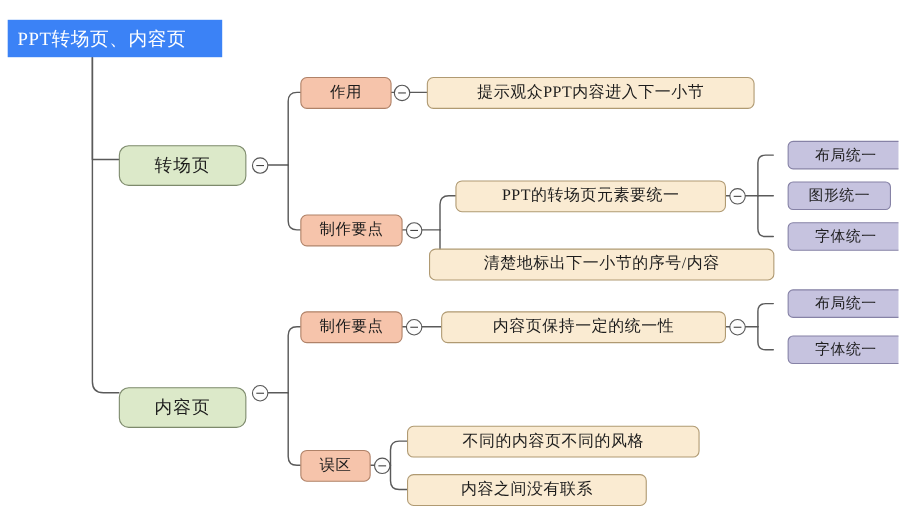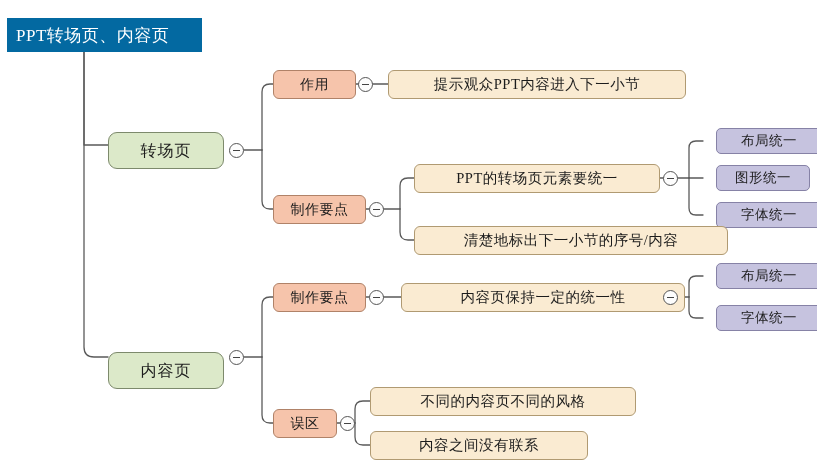--- a/index.html
+++ b/index.html
@@ -31,21 +31,21 @@
     display: flex;
     align-items: center;
     justify-content: center;
     white-space: nowrap;
     border: 1px solid #8a8a8a;
     font-family: "Liberation Serif", "DejaVu Serif", serif;
     color: #1c1c1c;
     line-height: 1;
   }
   .node-root {
-    background: #0369a1;
+    background: #3b82f6;
     color: #ffffff;
     border: none;
     border-radius: 0;
     font-size: 17px;
     justify-content: flex-start;
     padding-left: 9px;
     letter-spacing: 0.5px;
   }
   .node-level2 {
     background: #DCE9C9;
@@ -175,39 +175,39 @@
   <div class="node node-sub" style="left:703px; top:128px; width:106px; height:26px;">
     <span>布局统一</span>
   </div>
   <div class="node node-sub" style="left:703px; top:165px; width:94px; height:26px;">
     <span>图形统一</span>
   </div>
   <div class="node node-sub" style="left:703px; top:202px; width:106px; height:26px;">
     <span>字体统一</span>
   </div>
 
-  <div class="node node-leaf" style="left:414px; top:226px; width:314px; height:29px;">
+  <div class="node node-leaf" style="left:390px; top:226px; width:314px; height:29px;">
     <span>清楚地标出下一小节的序号/内容</span>
   </div>
 
   <div class="node node-level2" style="left:108px; top:352px; width:116px; height:37px;">
     <span>内容页</span>
   </div>
   <div class="collapse-btn" style="left:229px; top:350px;">
     <span class="bar"></span>
   </div>
 
   <div class="node node-level3" style="left:273px; top:283px; width:93px; height:29px;">
     <span>制作要点</span>
   </div>
   <div class="collapse-btn" style="left:369px; top:290px;">
     <span class="bar"></span>
   </div>
 
-  <div class="node node-leaf" style="left:401px; top:283px; width:284px; height:29px;">
+  <div class="node node-leaf" style="left:401px; top:283px; width:259px; height:29px;">
     <span>内容页保持一定的统一性</span>
   </div>
   <div class="collapse-btn" style="left:663px; top:290px;">
     <span class="bar"></span>
   </div>
 
   <div class="node node-sub" style="left:703px; top:263px; width:106px; height:26px;">
     <span>布局统一</span>
   </div>
   <div class="node node-sub" style="left:703px; top:305px; width:106px; height:26px;">

